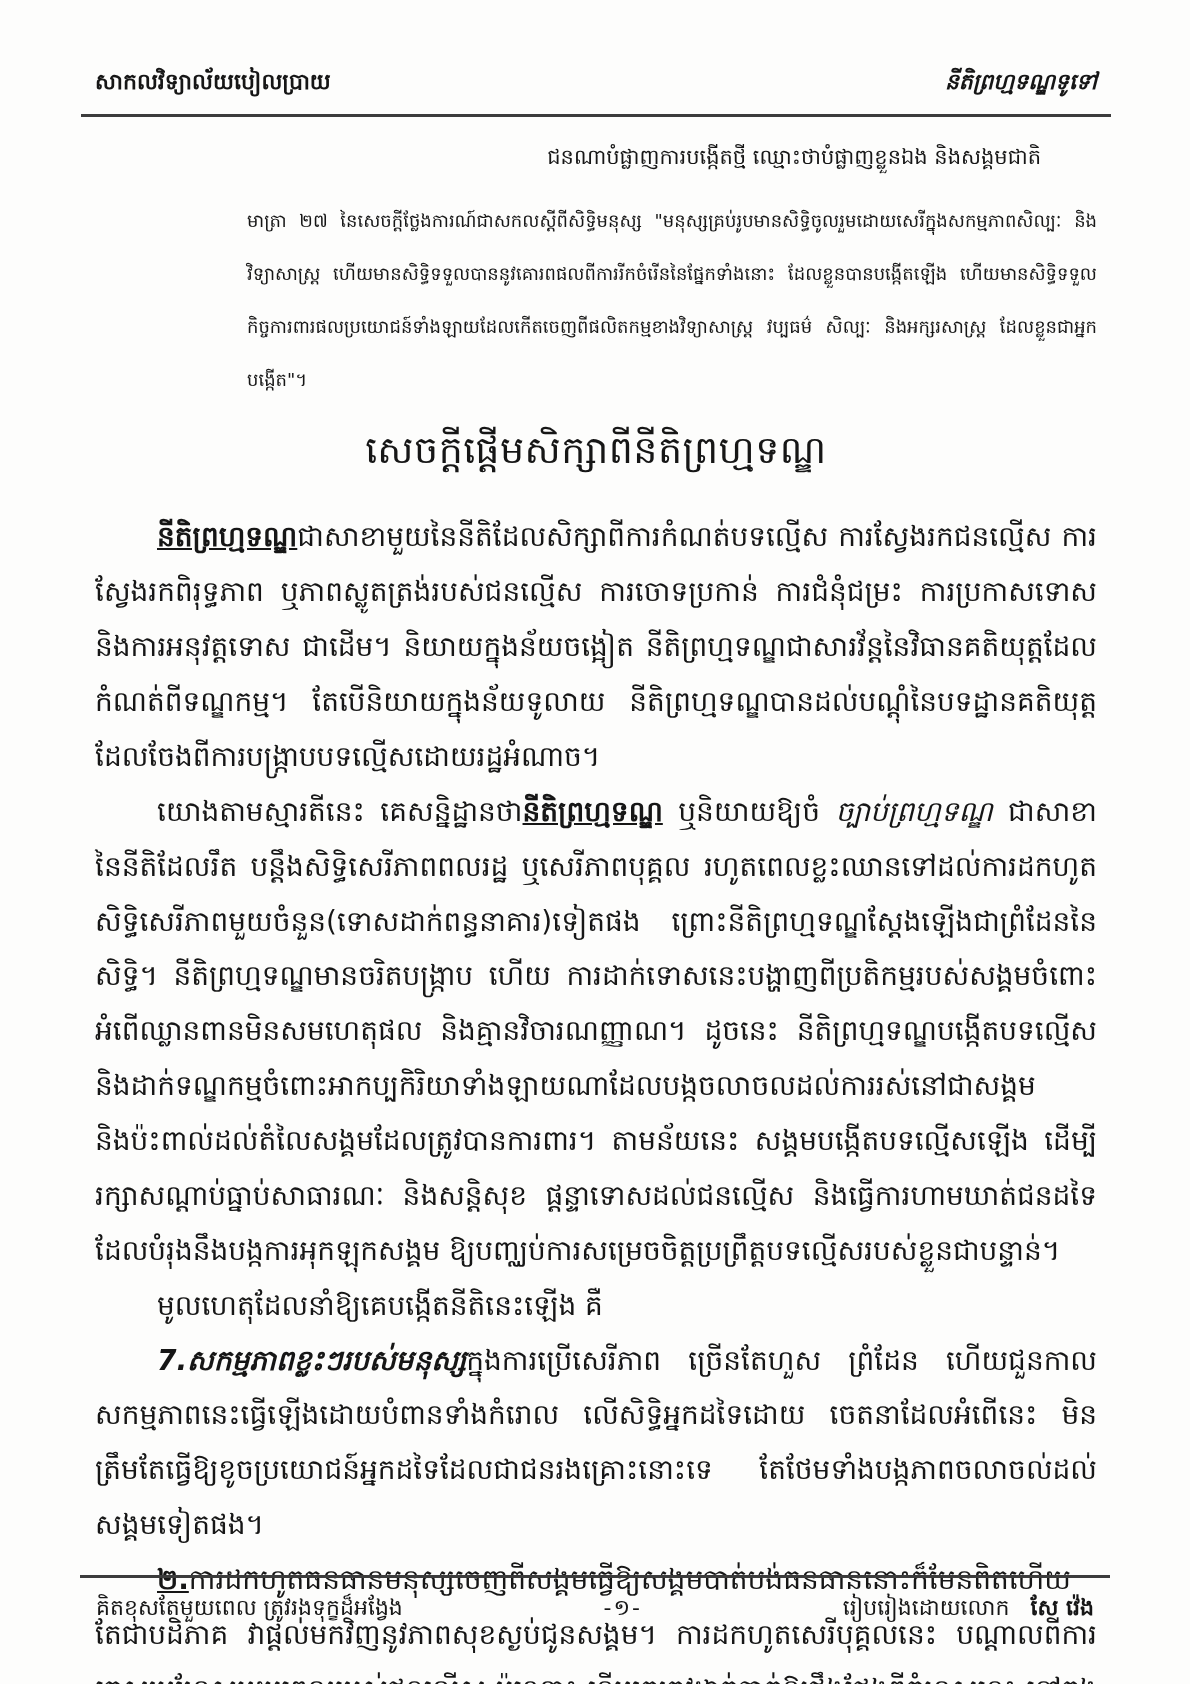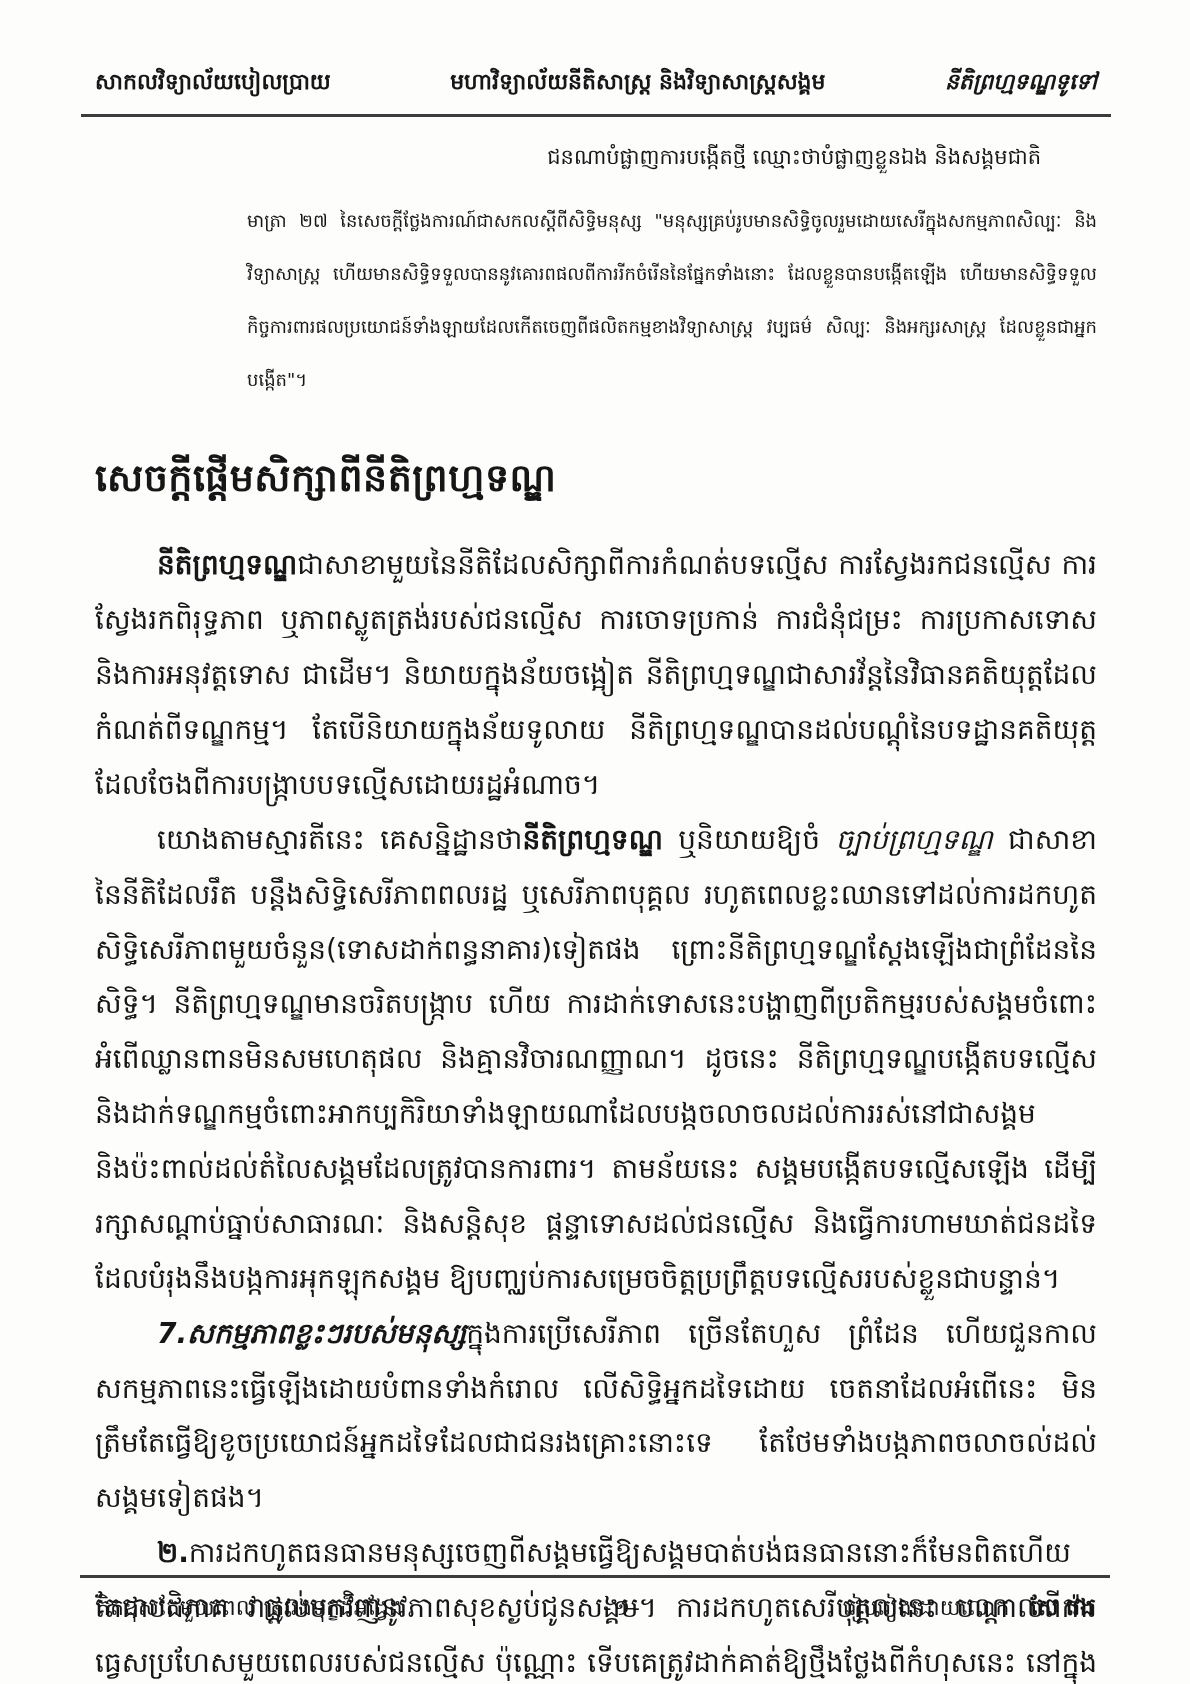--- a/index.html
+++ b/index.html
@@ -49,34 +49,35 @@
   }
   .quote {
     margin-top: 20px;
     margin-left: 152px;
     font-size: 18px;
     line-height: 2.95;
     text-align: justify;
   }
   
   .doc-title {
-    margin-top: 48px;
+    margin-top: 20px;
+    text-align: center;
     font-size: 38px;
-    font-weight: bold;
+    font-weight: normal;
     letter-spacing: 0.5px;
   }
   
   .body-block { margin-top: 28px; }
   .body-para {
     font-size: 28px;
     line-height: 1.96;
     text-align: justify;
     text-indent: 62px;
   }
-  .bold { font-weight: bold; }
+  .bold { font-weight: bold; text-decoration: underline; }
   .italic { font-style: italic; }
   .bold-italic { font-weight: bold; font-style: italic; }
   
   .footer {
     position: absolute;
     left: 80px;
     right: 80px;
     bottom: 58px;
   }
   .footer-rule {
@@ -97,34 +98,34 @@
   .footer-author { font-weight: bold; margin-left: 14px; margin-top: 12px; }
 </style>
 </head>
 <body>
 
 <div class="page">
   <div class="content">
 
     <div class="header-row">
       <span class="header-left">សាកលវិទ្យាល័យបៀលប្រាយ</span>
-      <span class="header-center">មហាវិទ្យាល័យនីតិសាស្ត្រ និងវិទ្យាសាស្ត្រសង្គម</span>
       <span class="header-right">នីតិព្រហ្មទណ្ឌទូទៅ</span>
     </div>
     <hr class="header-rule">
 
     <div class="motto">ជនណាបំផ្លាញការបង្កើតថ្មី ឈ្មោះថាបំផ្លាញខ្លួនឯង និងសង្គមជាតិ</div>
 
     <div class="quote">មាត្រា ២៧ នៃសេចក្តីថ្លែងការណ៍ជាសកលស្តីពីសិទ្ធិមនុស្ស "មនុស្សគ្រប់រូបមានសិទ្ធិចូលរួមដោយសេរីក្នុងសកម្មភាពសិល្បៈ និងវិទ្យាសាស្ត្រ ហើយមានសិទ្ធិទទួលបាននូវគោរពផលពីការរីកចំរើននៃផ្នែកទាំងនោះ ដែលខ្លួនបានបង្កើតឡើង ហើយមានសិទ្ធិទទួលកិច្ចការពារផលប្រយោជន៍ទាំងឡាយដែលកើតចេញពីផលិតកម្មខាងវិទ្យាសាស្ត្រ វប្បធម៌ សិល្បៈ និងអក្សរសាស្ត្រ ដែលខ្លួនជាអ្នកបង្កើត"។</div>
 
     <div class="doc-title">សេចក្តីផ្តើមសិក្សាពីនីតិព្រហ្មទណ្ឌ</div>
 
     <div class="body-block">
         <p class="body-para"><span class="bold">នីតិព្រហ្មទណ្ឌ</span><span>ជាសាខាមួយនៃនីតិដែលសិក្សាពីការកំណត់បទល្មើស ការស្វែងរកជនល្មើស ការស្វែងរកពិរុទ្ធភាព ឬភាពស្លូតត្រង់របស់ជនល្មើស ការចោទប្រកាន់ ការជំនុំជម្រះ ការប្រកាសទោស និងការអនុវត្តទោស ជាដើម។ និយាយក្នុងន័យចង្អៀត នីតិព្រហ្មទណ្ឌជាសារវ័ន្តនៃវិធានគតិយុត្តដែលកំណត់ពីទណ្ឌកម្ម។ តែបើនិយាយក្នុងន័យទូលាយ នីតិព្រហ្មទណ្ឌបានដល់បណ្តុំនៃបទដ្ឋានគតិយុត្តដែលចែងពីការបង្ក្រាបបទល្មើសដោយរដ្ឋអំណាច។</span></p>
         <p class="body-para"><span>យោងតាមស្មារតីនេះ គេសន្និដ្ឋានថា</span><span class="bold">នីតិព្រហ្មទណ្ឌ</span><span> ឬនិយាយឱ្យចំ </span><span class="italic">ច្បាប់ព្រហ្មទណ្ឌ</span><span> ជាសាខានៃនីតិដែលរឹត បន្តឹងសិទ្ធិសេរីភាពពលរដ្ឋ ឬសេរីភាពបុគ្គល រហូតពេលខ្លះឈានទៅដល់ការដកហូតសិទ្ធិសេរីភាពមួយចំនួន(ទោសដាក់ពន្ធនាគារ)ទៀតផង ព្រោះនីតិព្រហ្មទណ្ឌស្តែងឡើងជាព្រំដែននៃសិទ្ធិ។ នីតិព្រហ្មទណ្ឌមានចរិតបង្ក្រាប ហើយ ការដាក់ទោសនេះបង្ហាញពីប្រតិកម្មរបស់សង្គមចំពោះអំពើឈ្លានពានមិនសមហេតុផល និងគ្មានវិចារណញ្ញាណ។ ដូចនេះ នីតិព្រហ្មទណ្ឌបង្កើតបទល្មើស និងដាក់ទណ្ឌកម្មចំពោះអាកប្បកិរិយាទាំងឡាយណាដែលបង្កចលាចលដល់ការរស់នៅជាសង្គម និងប៉ះពាល់ដល់តំលៃសង្គមដែលត្រូវបានការពារ។ តាមន័យនេះ សង្គមបង្កើតបទល្មើសឡើង ដើម្បីរក្សាសណ្តាប់ធ្នាប់សាធារណៈ និងសន្តិសុខ ផ្តន្ទាទោសដល់ជនល្មើស និងធ្វើការហាមឃាត់ជនដទៃ ដែលបំរុងនឹងបង្កការអុកឡុកសង្គម ឱ្យបញ្ឈប់ការសម្រេចចិត្តប្រព្រឹត្តបទល្មើសរបស់ខ្លួនជាបន្ទាន់។</span></p>
+        <p class="body-para"><span>មូលហេតុដែលនាំឱ្យគេបង្កើតនីតិនេះឡើង គឺ</span></p>
         <p class="body-para"><span class="bold-italic">7.សកម្មភាពខ្លះៗរបស់មនុស្ស</span><span>ក្នុងការប្រើសេរីភាព ច្រើនតែហួស ព្រំដែន ហើយជួនកាលសកម្មភាពនេះធ្វើឡើងដោយបំពានទាំងកំរោល លើសិទ្ធិអ្នកដទៃដោយ ចេតនាដែលអំពើនេះ មិនត្រឹមតែធ្វើឱ្យខូចប្រយោជន៍អ្នកដទៃដែលជាជនរងគ្រោះនោះទេ តែថែមទាំងបង្កភាពចលាចល់ដល់សង្គមទៀតផង។</span></p>
         <p class="body-para"><span class="bold">២.</span><span>ការដកហូតធនធានមនុស្សចេញពីសង្គមធ្វើឱ្យសង្គមបាត់បង់ធនធាននោះក៏មែនពិតហើយ តែជាបដិភាគ វាផ្តល់មកវិញនូវភាពសុខស្ងប់ជូនសង្គម។ ការដកហូតសេរីបុគ្គលនេះ បណ្តាលពីការធ្វេសប្រហែសមួយពេលរបស់ជនល្មើស ប៉ុណ្ណោះ ទើបគេត្រូវដាក់គាត់ឱ្យថ្មឹងថ្លែងពីកំហុសនេះ នៅក្នុងពន្ធនាគារមួយរយៈ ទើបដោះលែងឱ្យមករួមរស់ក្នុងសង្គមវិញ។ យោងតាមការពិចារណា វិភាគ និងថ្មឹងថ្លែងនេះហើយ ទើបគេនាំគ្នាបង្កើតច្បាប់ព្រហ្មទណ្ឌ ដោយមតិភាគច្រើនយល់ ស្របគ្នាថាជាការគួរបំផុត។ ការបង្កើតបទល្មើស</span></p>
       </div>
 
   </div>
 
   <div class="footer">
     <hr class="footer-rule">
     <div class="footer-row">
       <span class="footer-left">គិតខុសតែមួយពេល ត្រូវរងទុក្ខដ៏អង្វែង</span>

